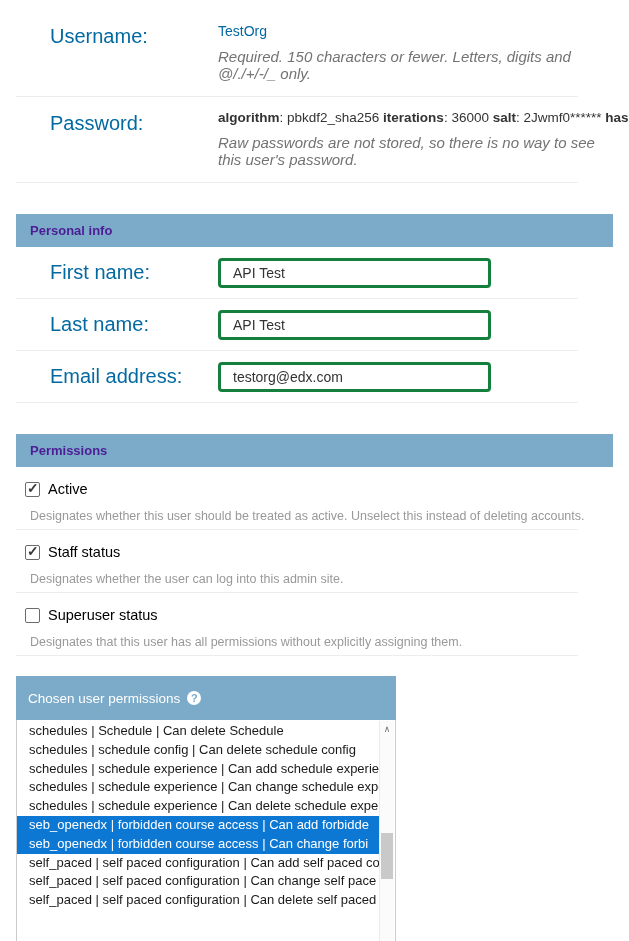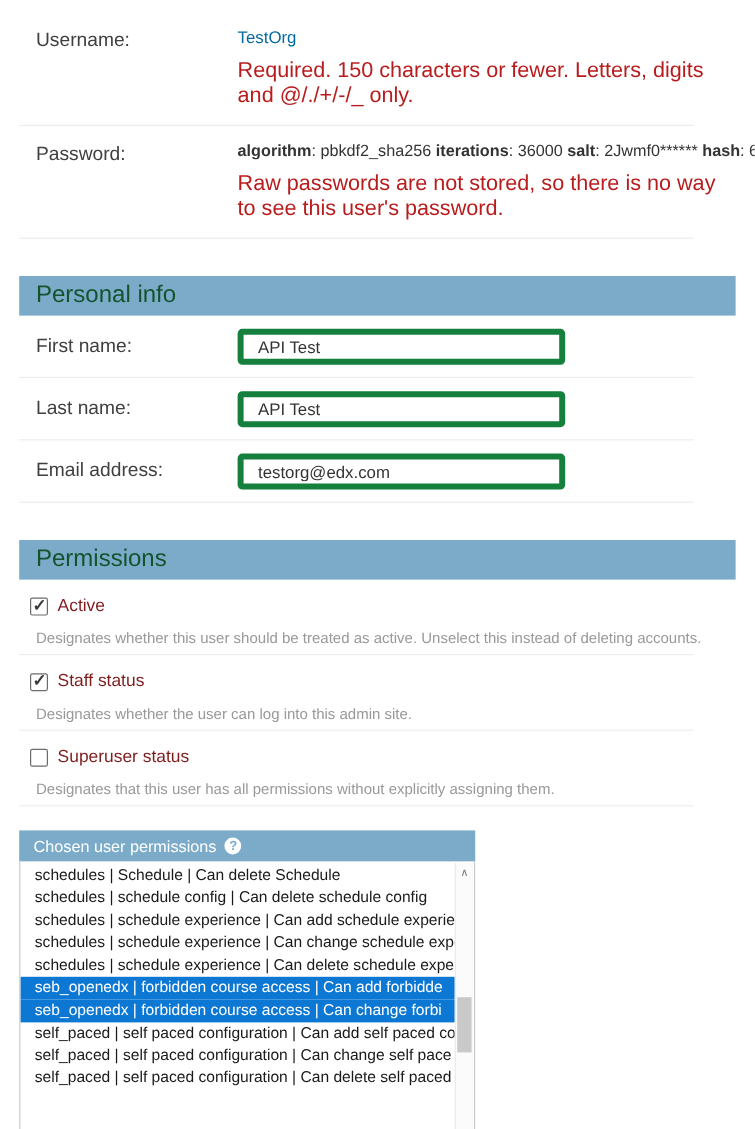--- a/index.html
+++ b/index.html
@@ -3,66 +3,67 @@
 <meta charset="utf-8">
 <style>
   * { margin: 0; padding: 0; box-sizing: border-box; }
   html, body { width: 629px; height: 941px; background: #fff; overflow: hidden; }
   body { font-family: "Liberation Sans", sans-serif; color: #333; padding-top: 10px; }
 
   .container { margin-left: 16px; width: 597px; }
 
   
   .field-row { display: flex; align-items: flex-start; padding: 13px 0 14px 14px; }
-  .field-label { width: 168px; flex: 0 0 168px; font-size: 16px; color: #404040; padding-top: 2px; }
+  .field-label { width: 168px; flex: 0 0 168px; font-size: 20px; color: #0369a1; padding-top: 2px; margin-left: 20px; }
   .field-value-col { flex: 1; min-width: 0; }
   .static-value { font-size: 14px; color: #0369a1; }
-  .help-text { font-size: 18px; color: #b91c1c; margin-top: 9px; }
+  .help-text { font-size: 15px; color: #737373; margin-top: 9px; font-style: italic; }
   .divider { height: 1px; background: #ededed; width: 562px; }
 
   
   .pw-line { font-size: 13.5px; color: #333; white-space: nowrap; overflow: hidden; width: 431px; }
   .pw-line b { font-weight: bold; }
 
   
   .section-header {
-    height: 33px; background: var(--header-bg); color: #14532d;
-    font-size: 20px; display: flex; align-items: center; padding-left: 14px;
+    height: 33px; background: var(--header-bg); color: #4c1d95;
+    font-size: 13px; display: flex; align-items: center; padding-left: 14px;
     margin-top: 31px;
+    font-weight: bold;
   }
 
   
   .input-row { display: flex; align-items: center; padding: 10px 0 10px 14px; height: 51px; }
   .input-row .field-label { padding-top: 0; }
   .text-input {
-    width: 273px; height: 30px; border: 5px solid #15803d; border-radius: 4px;
+    width: 273px; height: 30px; border: 3px solid #15803d; border-radius: 4px;
     font-family: "Liberation Sans", sans-serif; font-size: 14px; color: #333;
     padding: 0 12px; outline: none; background: #fff;
   }
 
   
   .check-row { padding: 14px 0 6px 7px; }
   .check-line { display: flex; align-items: center; }
   .checkbox {
     width: 15px; height: 15px; border: 1px solid #6b6b6b; border-radius: 2px;
     background: #fff; position: relative; flex: 0 0 15px; margin-left: 2px;
   }
   .checkbox.checked::after {
     content: var(--check-glyph, "\2713");
     position: absolute; left: 1px; top: -3px;
     font-size: 14px; font-weight: bold; color: #3b3b3b;
   }
-  .check-label { font-size: 14.5px; color: #7f1d1d; margin-left: 8px; }
+  .check-label { font-size: 14.5px; color: #000000; margin-left: 8px; }
   .check-help { font-size: 12.5px; color: #999; margin-top: 12px; margin-left: -7px; padding-left: 14px; }
   .check-row .check-help { margin-left: 0; padding-left: 7px; margin-left: -7px; padding-left: 14px; }
 
   
   .chosen-module { width: 380px; margin-top: 20px; }
   .chosen-header {
-    height: 26px; background: var(--header-bg); color: #fff; font-size: 13.5px;
+    height: 44px; background: var(--header-bg); color: #fff; font-size: 13.5px;
     display: flex; align-items: center; padding-left: 12px;
   }
   .help-badge {
     width: 14px; height: 14px; border-radius: 50%; background: #fff;
     color: var(--header-bg); font-size: 11px; font-weight: bold;
     display: inline-flex; align-items: center; justify-content: center;
     margin-left: 7px; line-height: 1;
   }
   .listbox {
     position: relative; width: 380px; height: 287px;

